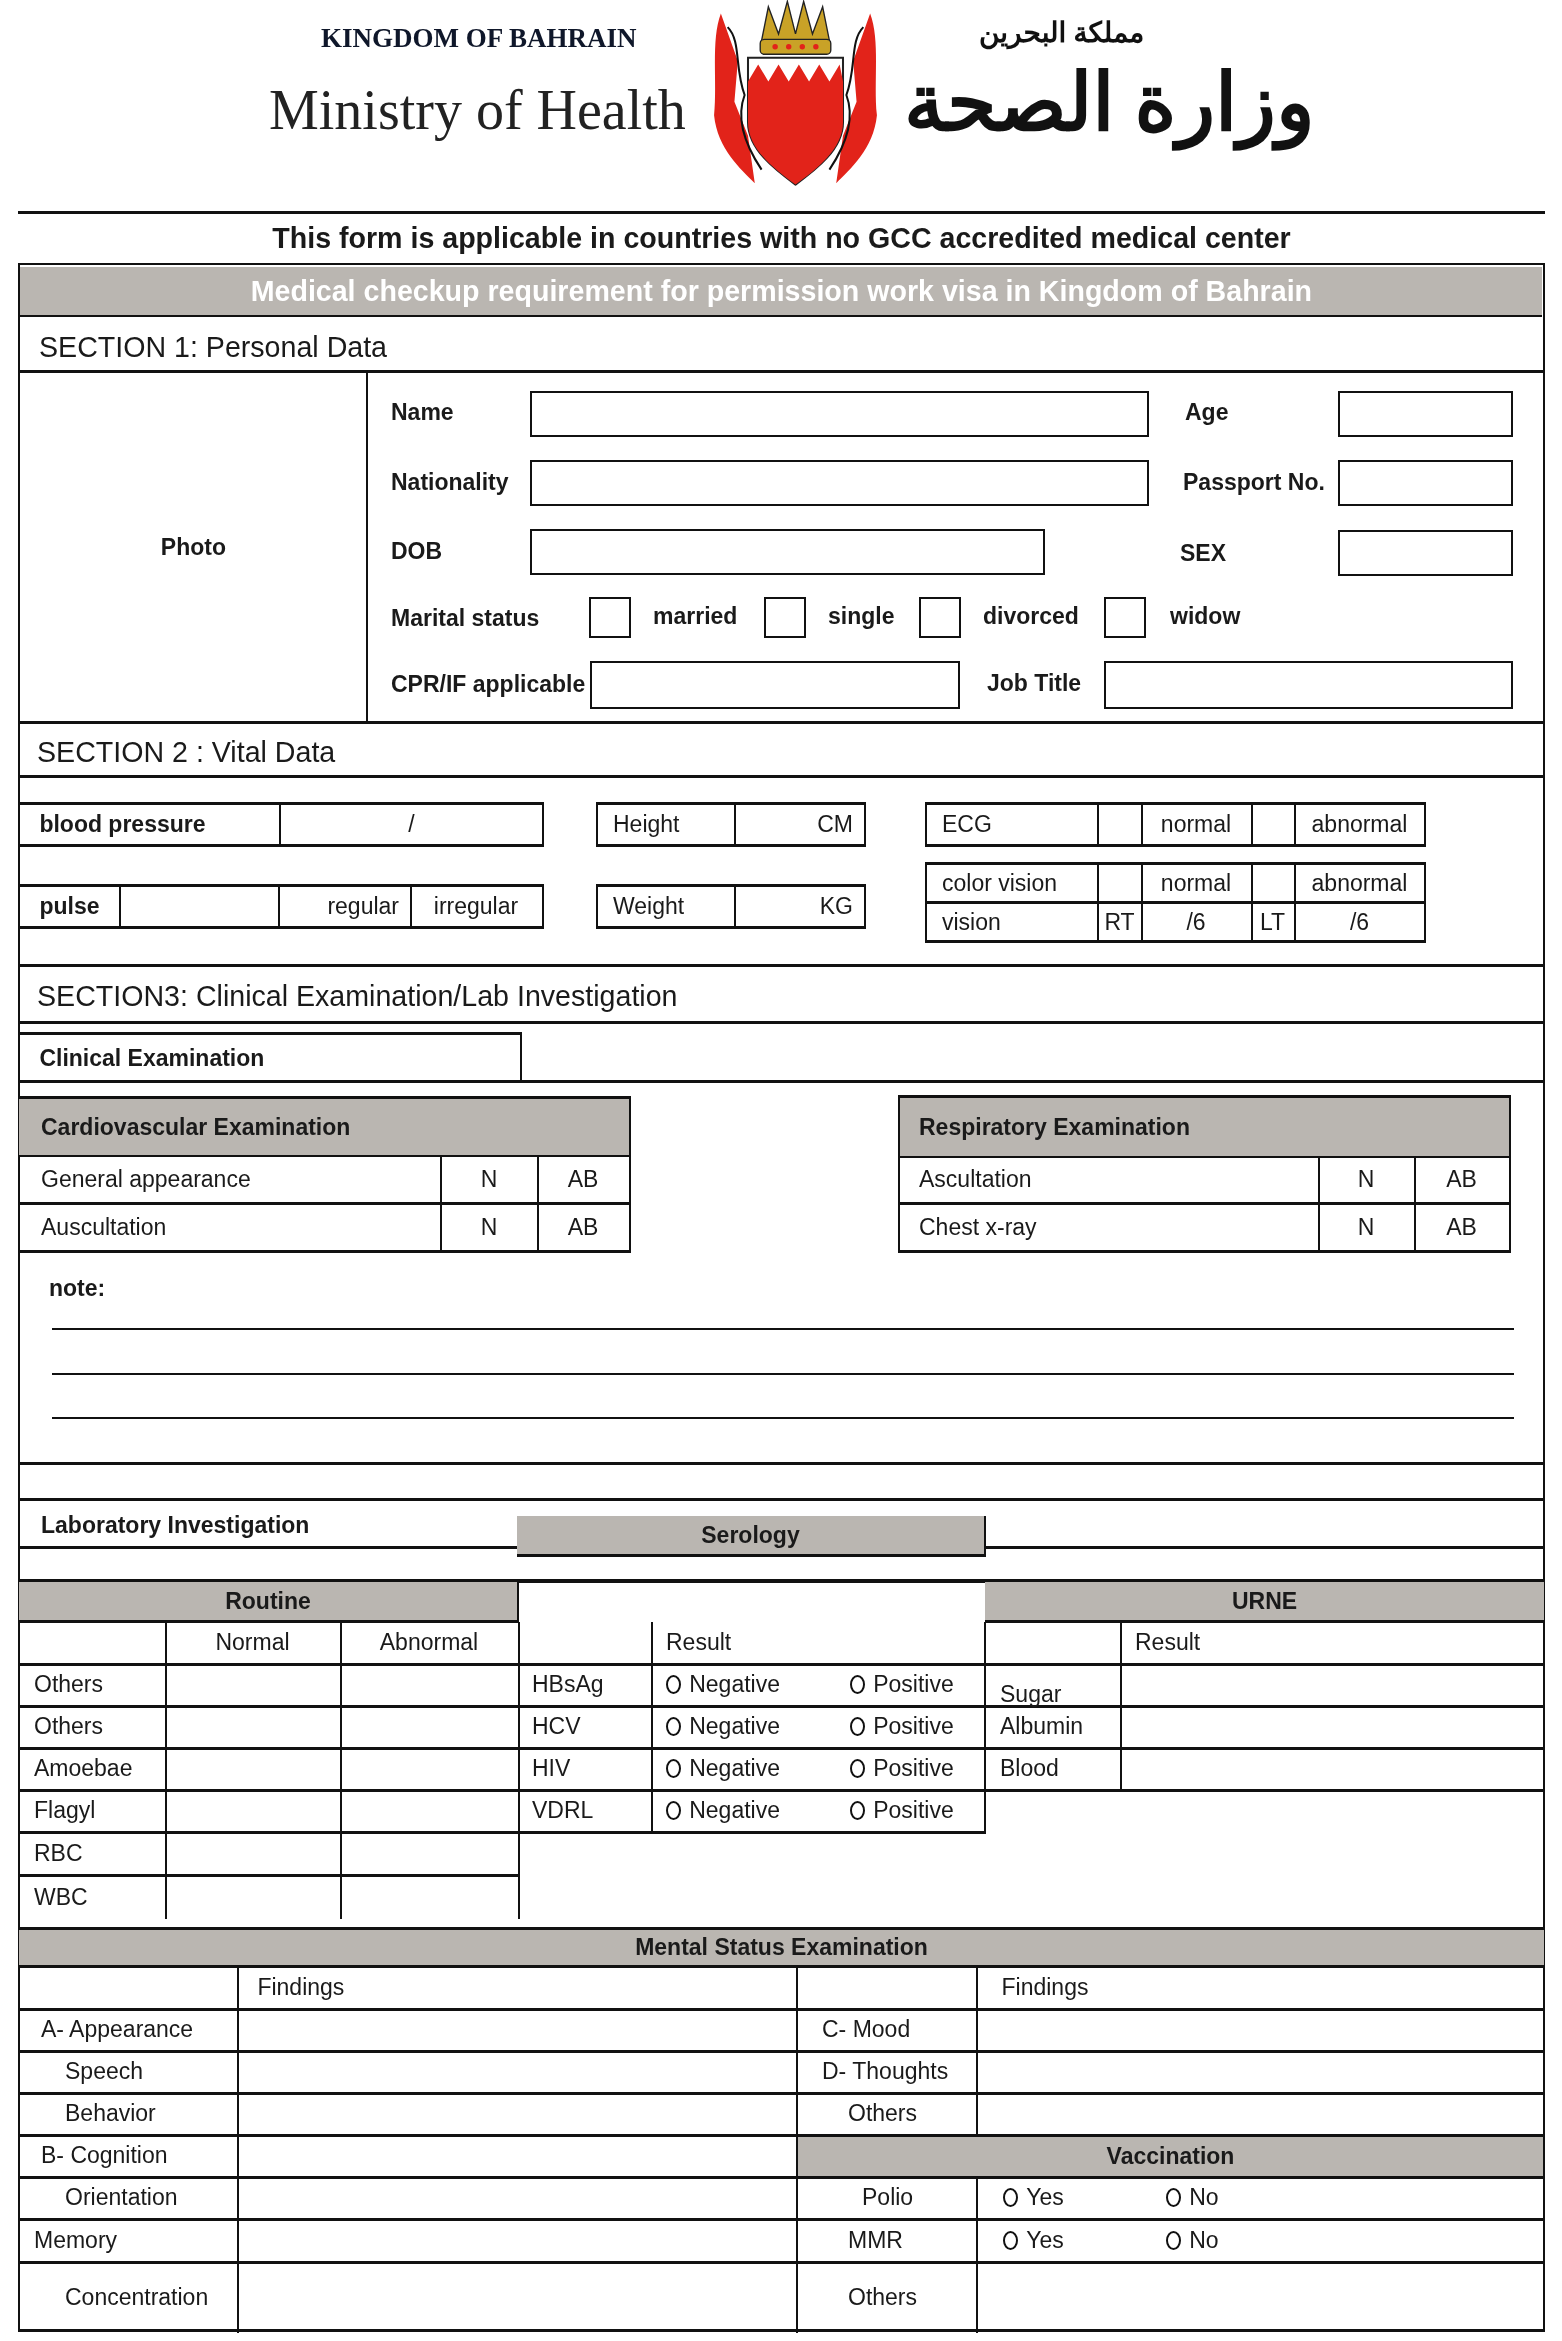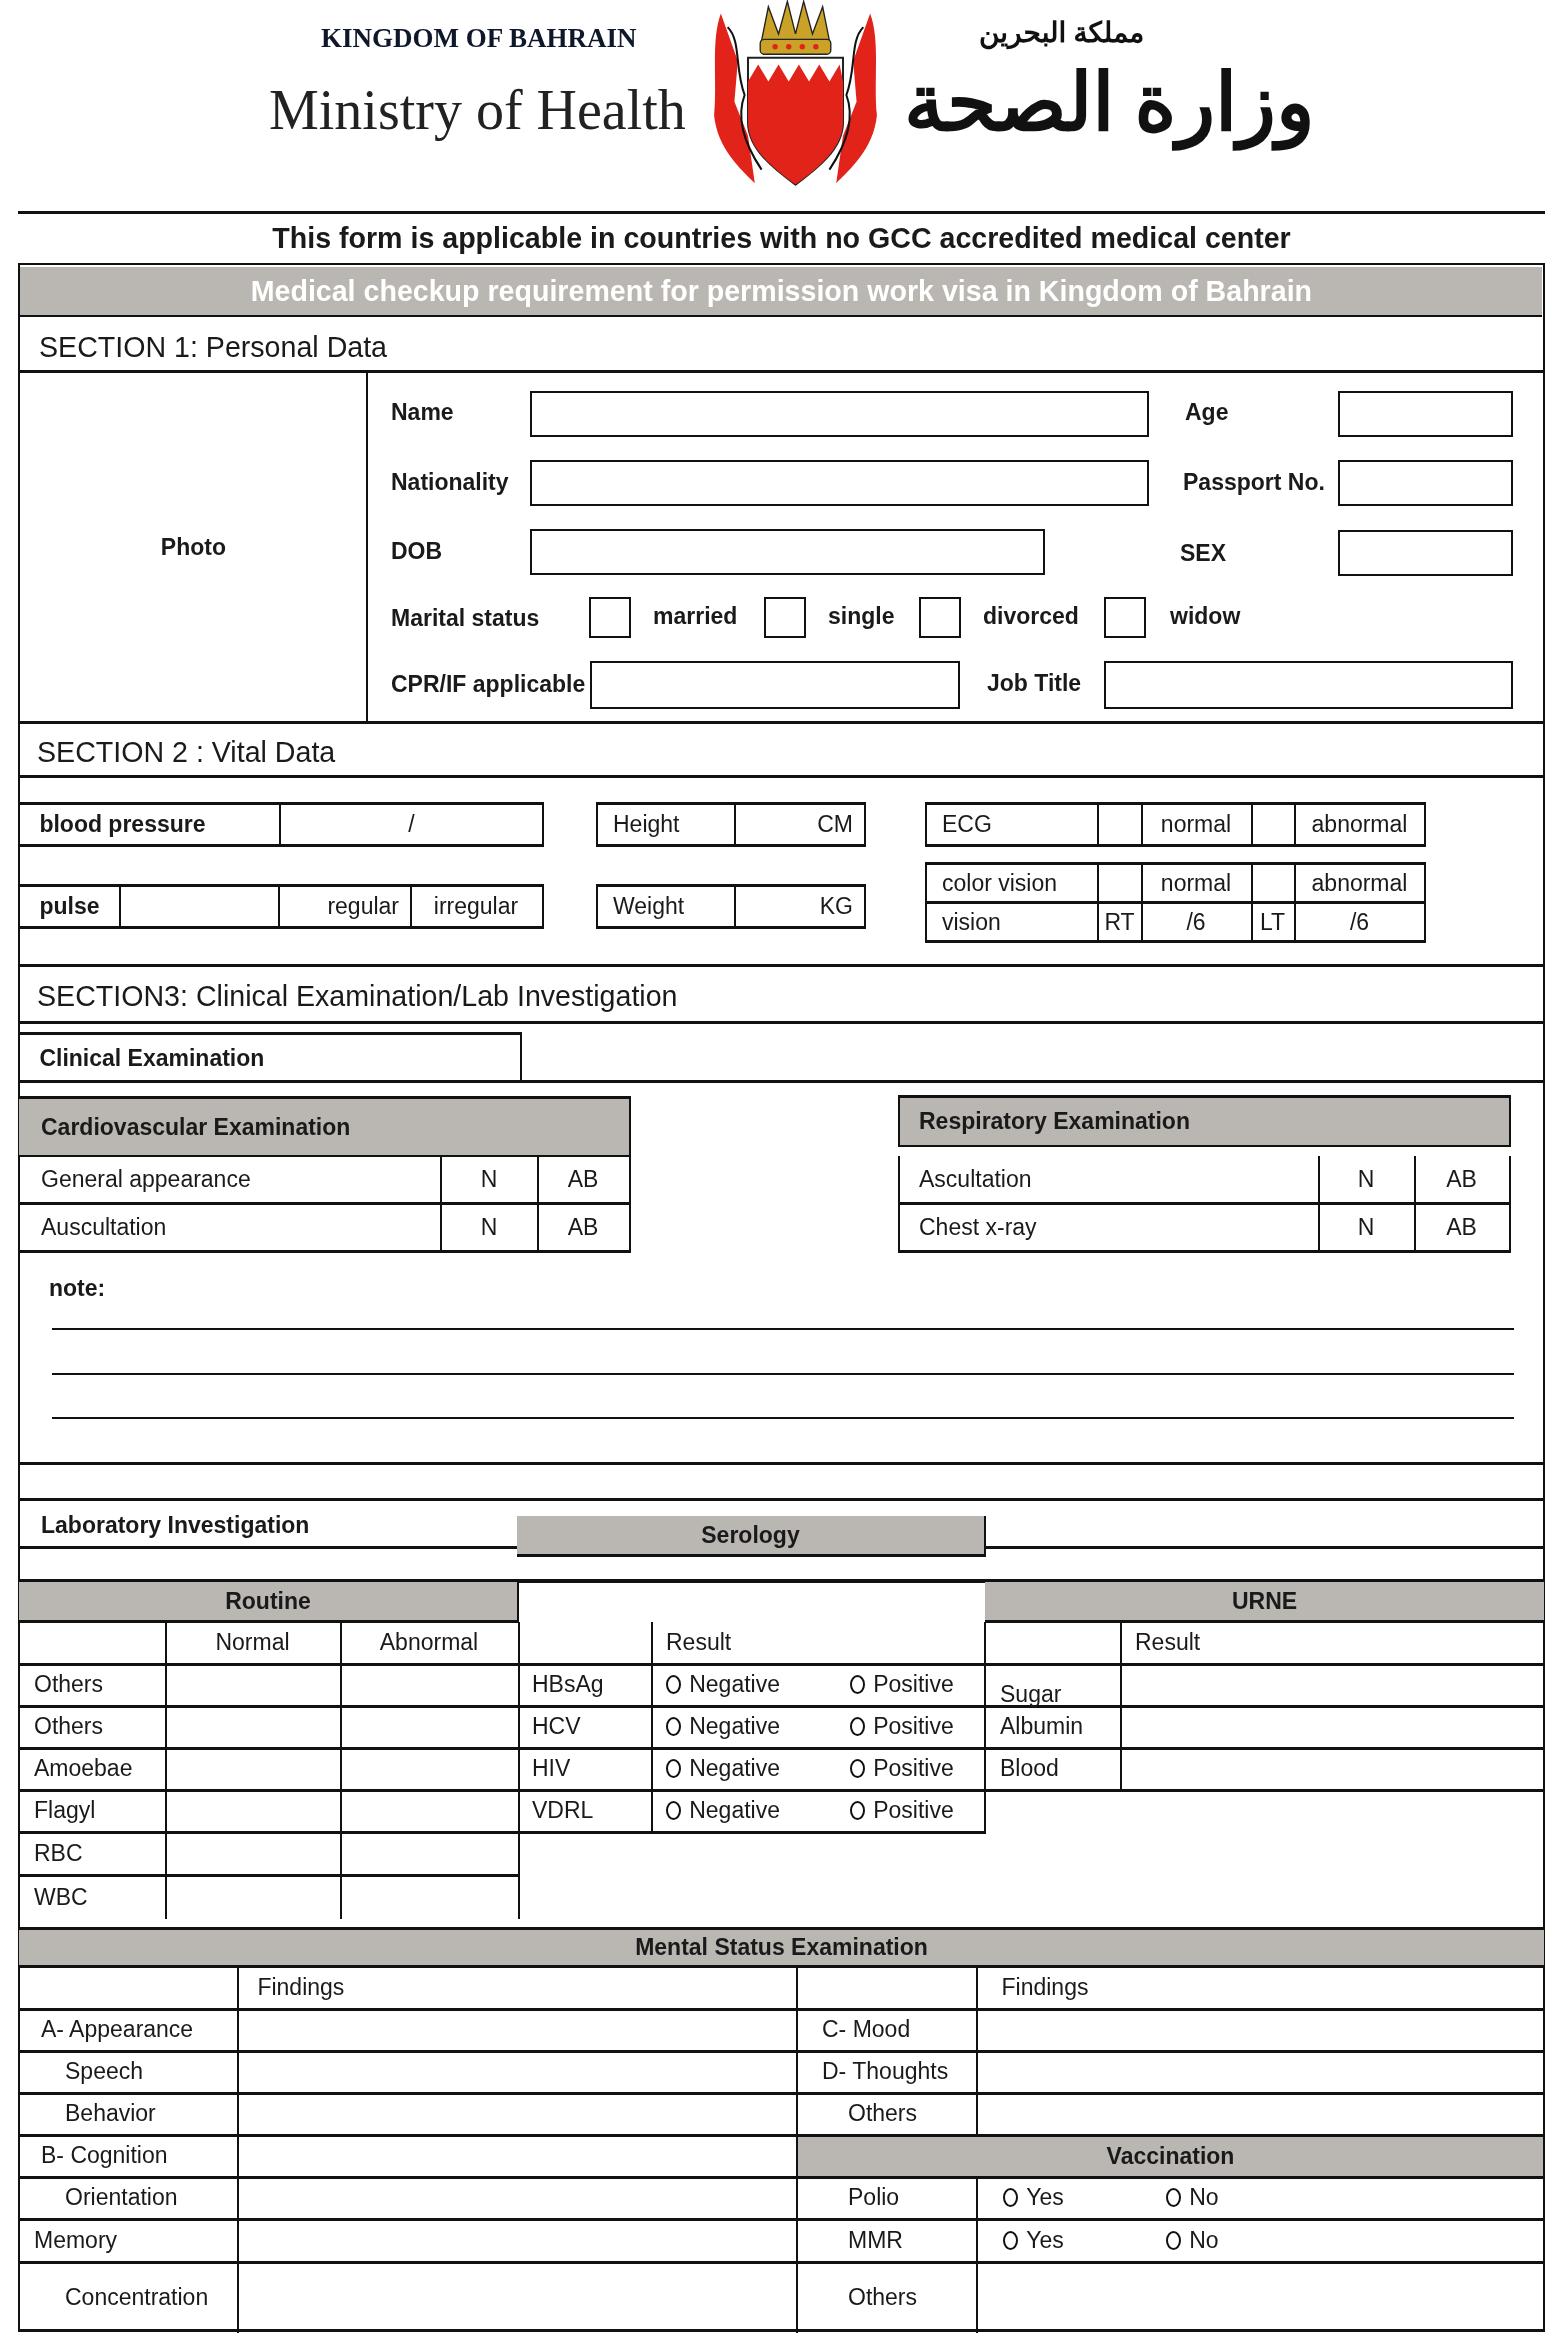--- a/index.html
+++ b/index.html
@@ -139,21 +139,21 @@
 <div class="abs hl" style="left:19px;top:1080px;width:1525px;height:3.4px;"></div>
 
 <div class="cell b gray" style="left:19px;top:1096px;width:612px;height:61px;border-width:3.4px 2.7px 2.7px 0;padding-left:22px;">Cardiovascular Examination</div>
 <div class="cell" style="left:19px;top:1156px;width:423px;height:49px;border-width:0 2px 3.4px 0;padding-left:22px;">General appearance</div>
 <div class="cell c" style="left:441px;top:1156px;width:98px;height:49px;border-width:0 2px 3.4px 0;">N</div>
 <div class="cell c" style="left:537px;top:1156px;width:94px;height:49px;border-width:0 2.7px 3.4px 0;">AB</div>
 <div class="cell" style="left:19px;top:1204px;width:423px;height:49px;border-width:0 2px 3.4px 0;padding-left:22px;">Auscultation</div>
 <div class="cell c" style="left:441px;top:1204px;width:98px;height:49px;border-width:0 2px 3.4px 0;">N</div>
 <div class="cell c" style="left:537px;top:1204px;width:94px;height:49px;border-width:0 2.7px 3.4px 0;">AB</div>
 
-<div class="cell b gray" style="left:898px;top:1095px;width:613px;height:52px;border-width:3.4px 2.7px 2.7px 2.7px;padding-left:19px;">Respiratory Examination</div>
+<div class="cell b gray" style="left:898px;top:1095px;width:613px;height:63px;border-width:3.4px 2.7px 2.7px 2.7px;padding-left:19px;">Respiratory Examination</div>
 <div class="cell" style="left:898px;top:1156px;width:422px;height:49px;border-width:0 2px 3.4px 2.7px;padding-left:19px;">Ascultation</div>
 <div class="cell c" style="left:1318px;top:1156px;width:98px;height:49px;border-width:0 2px 3.4px 0;">N</div>
 <div class="cell c" style="left:1414px;top:1156px;width:97px;height:49px;border-width:0 2.7px 3.4px 0;">AB</div>
 <div class="cell" style="left:898px;top:1204px;width:422px;height:49px;border-width:0 2px 3.4px 2.7px;padding-left:19px;">Chest x-ray</div>
 <div class="cell c" style="left:1318px;top:1204px;width:98px;height:49px;border-width:0 2px 3.4px 0;">N</div>
 <div class="cell c" style="left:1414px;top:1204px;width:97px;height:49px;border-width:0 2.7px 3.4px 0;">AB</div>
 
 <div class="abs txt b" style="left:49px;top:1277px;">note:</div>
 <div class="abs hl" style="left:52px;top:1328px;width:1462px;height:2px;"></div>
 <div class="abs hl" style="left:52px;top:1373px;width:1462px;height:2px;"></div>
@@ -273,21 +273,21 @@
 
 <div class="cell" style="left:796px;top:2009px;width:182px;height:44px;border-width:0 2px 3.4px 0;padding-left:26px;">C- Mood</div>
 <div class="cell" style="left:977px;top:2009px;width:567px;height:44px;border-width:0 0 3.4px 0;"></div>
 <div class="cell" style="left:796px;top:2051px;width:182px;height:44px;border-width:0 2px 3.4px 0;padding-left:26px;">D- Thoughts</div>
 <div class="cell" style="left:977px;top:2051px;width:567px;height:44px;border-width:0 0 3.4px 0;"></div>
 <div class="cell" style="left:796px;top:2093px;width:182px;height:44px;border-width:0 2px 3.4px 0;padding-left:52px;">Others</div>
 <div class="cell" style="left:977px;top:2093px;width:567px;height:44px;border-width:0 0 3.4px 0;"></div>
 
 <div class="cell c b gray" style="left:796px;top:2135px;width:747px;height:44px;border-width:2px 0 3.4px 2px;">Vaccination</div>
 
-<div class="cell" style="left:796px;top:2177px;width:182px;height:44px;border-width:0 2px 3.4px 0;padding-left:52px;">Polio</div>
+<div class="cell" style="left:796px;top:2177px;width:182px;height:44px;border-width:0 2px 3.4px 0;padding-left:66px;">Polio</div>
 <div class="cell" style="left:977px;top:2177px;width:567px;height:44px;border-width:0 0 3.4px 0;padding-left:26px;">
   <span class="opt" style="width:163px;">
       <span class="radio"></span>
       <span>Yes</span>
     </span>
   <span class="opt">
       <span class="radio"></span>
       <span>No</span>
     </span>
 </div>

